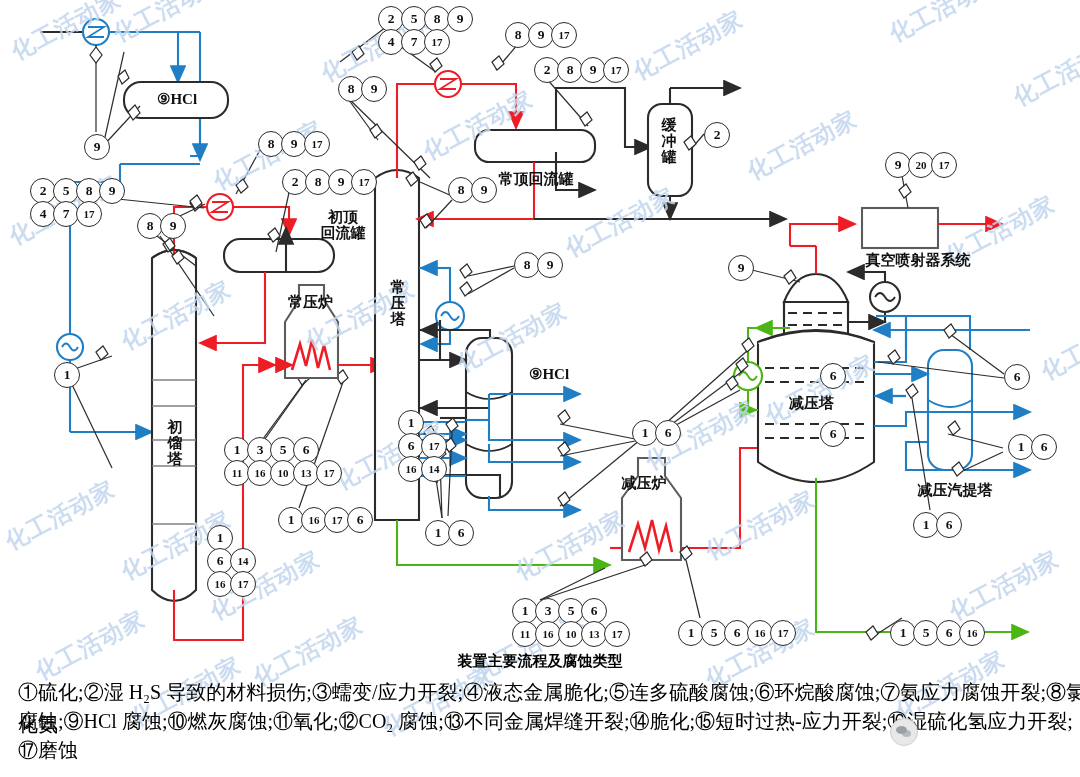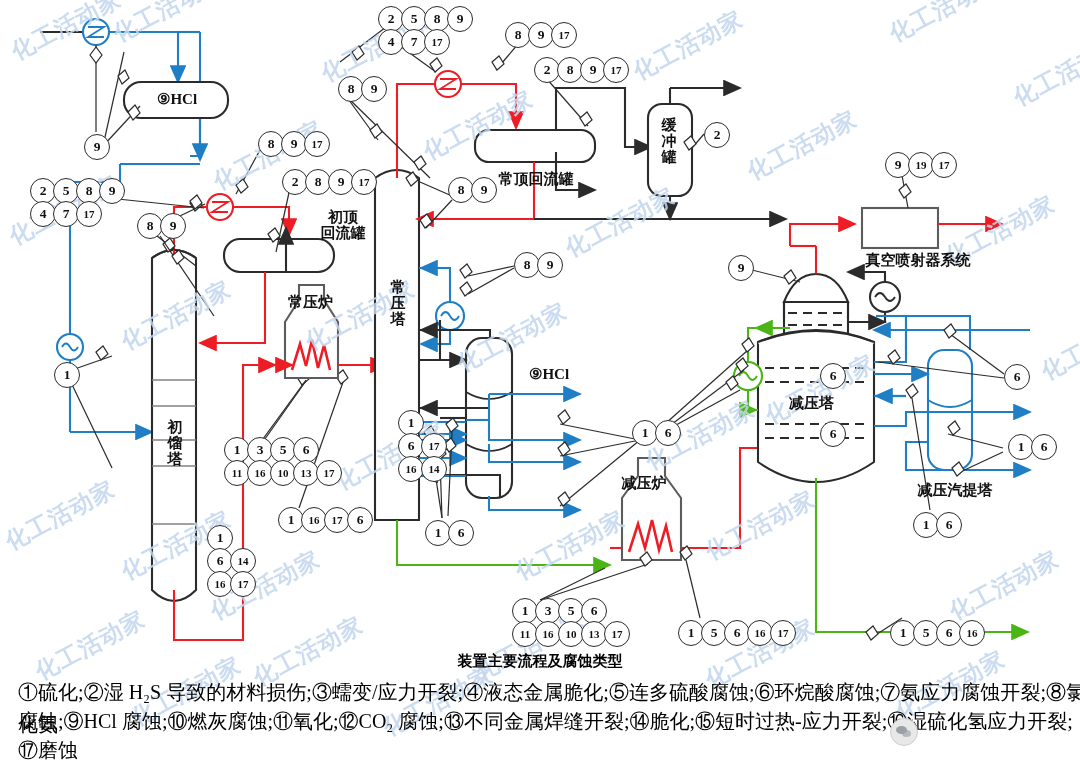--- a/index.html
+++ b/index.html
@@ -584,21 +584,21 @@
           <div style="width: 26px; height: 26px; margin-right: -3px; border: 1.7px solid rgb(43, 43, 43); border-radius: 50%; background: rgb(255, 255, 255); display: flex; align-items: center; justify-content: center; font-size: 13.5px; font-weight: 700; color: rgb(17, 17, 17); font-family: &quot;Liberation Serif&quot;, serif; box-sizing: border-box;">1</div>
           <div style="width: 26px; height: 26px; margin-right: -3px; border: 1.7px solid rgb(43, 43, 43); border-radius: 50%; background: rgb(255, 255, 255); display: flex; align-items: center; justify-content: center; font-size: 13.5px; font-weight: 700; color: rgb(17, 17, 17); font-family: &quot;Liberation Serif&quot;, serif; box-sizing: border-box;">5</div>
           <div style="width: 26px; height: 26px; margin-right: -3px; border: 1.7px solid rgb(43, 43, 43); border-radius: 50%; background: rgb(255, 255, 255); display: flex; align-items: center; justify-content: center; font-size: 13.5px; font-weight: 700; color: rgb(17, 17, 17); font-family: &quot;Liberation Serif&quot;, serif; box-sizing: border-box;">6</div>
           <div style="width: 26px; height: 26px; margin-right: -3px; border: 1.7px solid rgb(43, 43, 43); border-radius: 50%; background: rgb(255, 255, 255); display: flex; align-items: center; justify-content: center; font-size: 11px; font-weight: 700; color: rgb(17, 17, 17); font-family: &quot;Liberation Serif&quot;, serif; box-sizing: border-box;">16</div>
           <div style="width: 26px; height: 26px; margin-right: -3px; border: 1.7px solid rgb(43, 43, 43); border-radius: 50%; background: rgb(255, 255, 255); display: flex; align-items: center; justify-content: center; font-size: 11px; font-weight: 700; color: rgb(17, 17, 17); font-family: &quot;Liberation Serif&quot;, serif; box-sizing: border-box;">17</div>
         </div>
       </div>
       <div style="position: absolute; left: 885px; top: 152px;">
         <div style="display: flex; margin-top: 0px;">
           <div style="width: 26px; height: 26px; margin-right: -3px; border: 1.7px solid rgb(43, 43, 43); border-radius: 50%; background: rgb(255, 255, 255); display: flex; align-items: center; justify-content: center; font-size: 13.5px; font-weight: 700; color: rgb(17, 17, 17); font-family: &quot;Liberation Serif&quot;, serif; box-sizing: border-box;">9</div>
-          <div style="width: 26px; height: 26px; margin-right: -3px; border: 1.7px solid rgb(43, 43, 43); border-radius: 50%; background: rgb(255, 255, 255); display: flex; align-items: center; justify-content: center; font-size: 11px; font-weight: 700; color: rgb(17, 17, 17); font-family: &quot;Liberation Serif&quot;, serif; box-sizing: border-box;">19</div>
+          <div style="width: 26px; height: 26px; margin-right: -3px; border: 1.7px solid rgb(43, 43, 43); border-radius: 50%; background: rgb(255, 255, 255); display: flex; align-items: center; justify-content: center; font-size: 11px; font-weight: 700; color: rgb(17, 17, 17); font-family: &quot;Liberation Serif&quot;, serif; box-sizing: border-box;">20</div>
           <div style="width: 26px; height: 26px; margin-right: -3px; border: 1.7px solid rgb(43, 43, 43); border-radius: 50%; background: rgb(255, 255, 255); display: flex; align-items: center; justify-content: center; font-size: 11px; font-weight: 700; color: rgb(17, 17, 17); font-family: &quot;Liberation Serif&quot;, serif; box-sizing: border-box;">17</div>
         </div>
       </div>
       <div style="position: absolute; left: 728px; top: 255px;">
         <div style="display: flex; margin-top: 0px;">
           <div style="width: 26px; height: 26px; margin-right: -3px; border: 1.7px solid rgb(43, 43, 43); border-radius: 50%; background: rgb(255, 255, 255); display: flex; align-items: center; justify-content: center; font-size: 13.5px; font-weight: 700; color: rgb(17, 17, 17); font-family: &quot;Liberation Serif&quot;, serif; box-sizing: border-box;">9</div>
         </div>
       </div>
       <div style="position: absolute; left: 820px; top: 363px;">
         <div style="display: flex; margin-top: 0px;">

